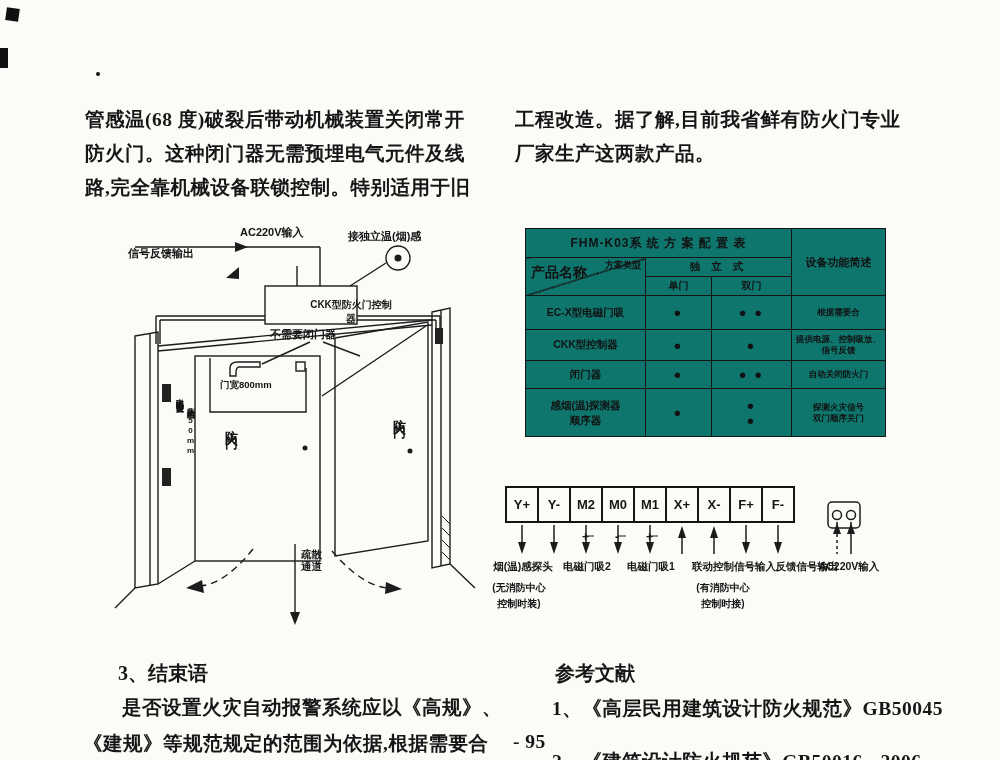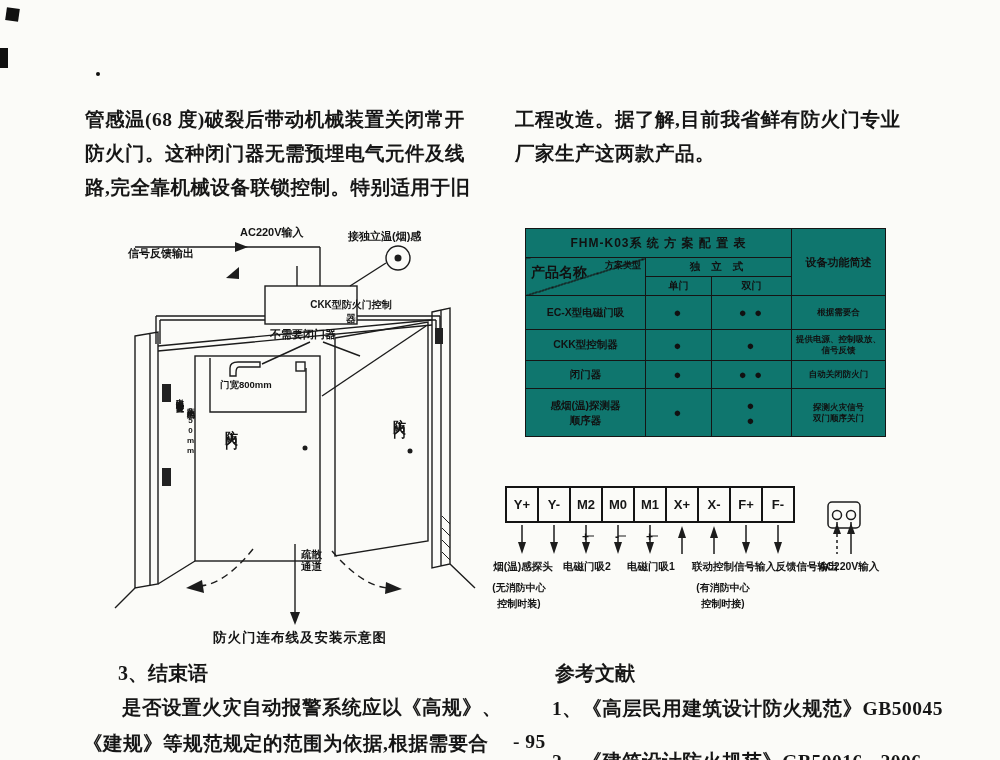--- a/index.html
+++ b/index.html
@@ -109,21 +109,20 @@
     <div class="abs lbl" style="left:238px;top:13px;font-size:11px;">接独立温(烟)感</div>
     <div class="abs lbl" style="left:156px;top:82px;width:90px;text-align:center;font-size:10px;padding-left:40px;">CKK型防火门控制器</div>
     <div class="abs lbl" style="left:160px;top:111px;font-size:11px;">不需要闭门器</div>
     <div class="abs lbl" style="left:110px;top:163px;font-size:9.5px;">门宽800mm</div>
     <div class="abs lbl vert" style="left:112px;top:203px;font-size:13px;letter-spacing:3px;">防火门</div>
     <div class="abs lbl vert" style="left:280px;top:192px;font-size:13px;letter-spacing:3px;">防火门</div>
     <div class="abs lbl vert" style="left:63px;top:176px;font-size:8px;letter-spacing:1px;">电磁门吸安装位置</div>
     <div class="abs lbl vert" style="left:74px;top:186px;font-size:8px;letter-spacing:1px;">距地面约950mm</div>
     <div class="abs lbl pre" style="left:191px;top:332px;font-size:10.5px;line-height:12px;">疏散
 通道</div>
-    <div class="abs lbl" style="left:0;top:413px;width:380px;text-align:center;font-size:13.5px;letter-spacing:1px;">防火门连布线及安装示意图</div>
   </div>
 
   <table class="cfg abs" style="left:505px;top:228px;">
     <colgroup>
         <col style="width:120px">
         <col style="width:66px">
         <col style="width:80px">
         <col style="width:94px">
       </colgroup>
     <tbody>

